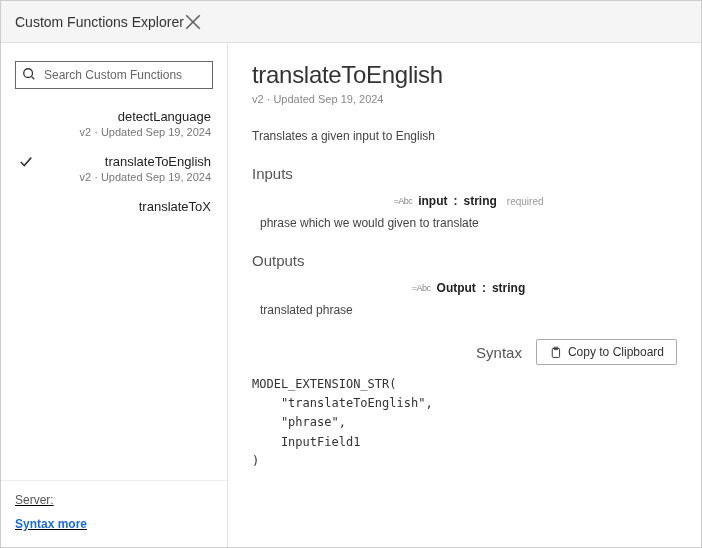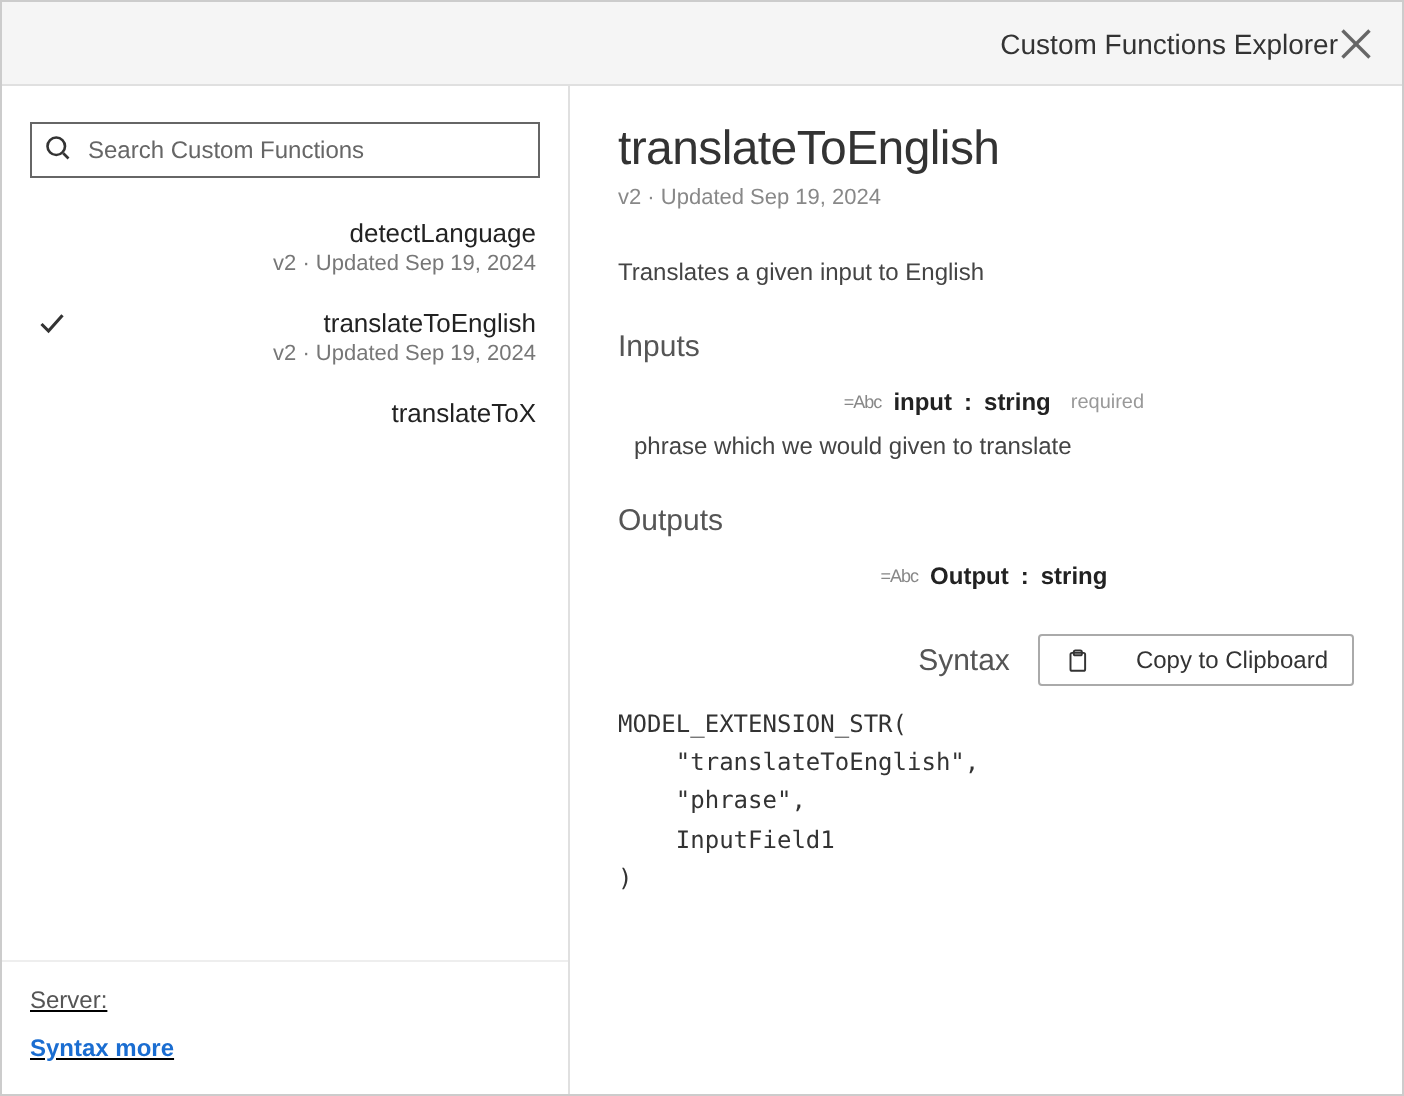--- a/index.html
+++ b/index.html
@@ -1,21 +1,21 @@
 <!DOCTYPE html>
 <html><head>
 <meta charset="utf-8">
 <style>
   * { box-sizing: border-box; margin: 0; padding: 0; }
   body { font-family: -apple-system, BlinkMacSystemFont, "Segoe UI", Arial, sans-serif; background: #fff; width: 702px; height: 548px; overflow: hidden; border: 1px solid #ccc; }
-  .header { display: flex; align-items: center; justify-content: flex-end; height: 42px; padding: 0 14px; background: #f5f5f5; border-bottom: 1px solid #e0e0e0; }
+  .header { display: flex; align-items: center; justify-content: flex-start; height: 42px; padding: 0 14px; background: #f5f5f5; border-bottom: 1px solid #e0e0e0; }
   .header-title { font-size: 14px; color: #333; }
   .close-x { width: 18px; height: 18px; cursor: pointer; color: #666; }
   .body { display: flex; height: calc(100% - 42px); }
-  .sidebar { width: 284px; border-right: 1px solid #e0e0e0; display: flex; flex-direction: column; }
+  .sidebar { width: 227px; border-right: 1px solid #e0e0e0; display: flex; flex-direction: column; }
   .sidebar-main { flex: 1; padding: 18px 14px 0 14px; }
   .search-wrap { position: relative; margin-bottom: 14px; }
   .search-input { width: 100%; height: 28px; padding: 0 8px 0 28px; border: 1px solid #666; font-size: 12px; color: #333; outline: none; }
   .search-input::placeholder { color: #666; }
   .search-icon { position: absolute; left: 7px; top: 6px; width: 14px; height: 14px; color: #333; }
   .fn-item { padding: 6px 2px 10px 24px; position: relative; cursor: pointer; text-align: right; }
   .fn-item .check { position: absolute; left: 4px; top: 7px; width: 14px; height: 14px; color: #333; }
   .fn-name { font-size: 13px; color: #222; }
   .fn-meta { font-size: 11px; color: #777; margin-top: 2px; }
   .sidebar-footer { padding: 12px 14px 16px 14px; border-top: 1px solid #eee; text-decoration: underline; }
@@ -28,21 +28,21 @@
   .section-h { font-size: 15px; color: #555; margin-top: 22px; font-weight: 400; }
   .param-block { margin-top: 12px; padding-left: 8px; }
   .param-row { display: flex; align-items: center; gap: 6px; justify-content: center; }
   .type-badge { font-size: 9px; color: #888; letter-spacing: -0.5px; }
   .param-name { font-size: 12px; color: #222; font-weight: 700; }
   .param-type { font-size: 12px; color: #222; font-weight: 700; }
   .req-badge { font-size: 10px; color: #999; margin-left: 4px; }
   .param-desc { font-size: 12px; color: #444; margin-top: 8px; }
   .syntax-row { display: flex; align-items: center; gap: 14px; margin-top: 22px; margin-bottom: 10px; justify-content: flex-end; }
   .syntax-label { font-size: 15px; color: #555; }
-  .copy-btn { display: flex; align-items: center; gap: 23px; height: 26px; padding: 0 12px; border: 1px solid #aaa; background: #fff; border-radius: 2px; font-size: 12px; color: #333; cursor: pointer; }
+  .copy-btn { display: flex; align-items: center; gap: 6px; height: 26px; padding: 0 12px; border: 1px solid #aaa; background: #fff; border-radius: 2px; font-size: 12px; color: #333; cursor: pointer; }
   .copy-icon { width: 13px; height: 13px; }
   pre.code { font-family: "Consolas", "Menlo", monospace; font-size: 12px; color: #333; white-space: pre; line-height: 1.6; margin-top: 6px; }
 </style>
 </head>
 <body>
 
 <div class="header">
   <div class="header-title">Custom Functions Explorer</div>
   <svg class="close-x" viewBox="0 0 16 16" stroke="currentColor" stroke-width="1.5" fill="none">
     <line x1="2" y1="2" x2="14" y2="14"></line>
@@ -104,20 +104,21 @@
     </div>
 
     <div class="section-h">Outputs</div>
     <div class="param-block">
       <div class="param-row">
         <span class="type-badge">=Abc</span>
         <span class="param-name">Output</span>
         <span class="param-type">:</span>
         <span class="param-type">string</span>
       </div>
+      <div class="param-desc">translated phrase</div>
     </div>
 
     <div class="syntax-row">
       <span class="syntax-label">Syntax</span>
       <button class="copy-btn">
         <svg class="copy-icon" viewBox="0 0 16 16" stroke="currentColor" stroke-width="1.2" fill="none">
           <rect x="4" y="3" width="9" height="11" rx="1"></rect>
             <rect x="6" y="1.5" width="5" height="3" rx="1"></rect>
         </svg>
         <span>Copy to Clipboard</span>

